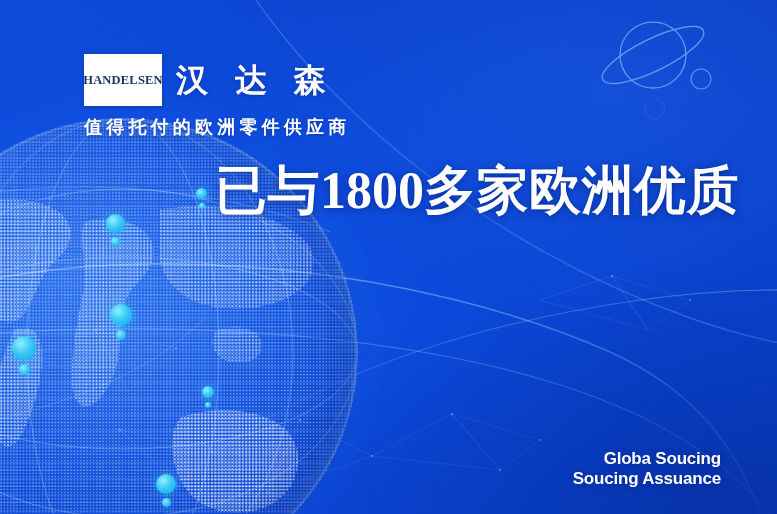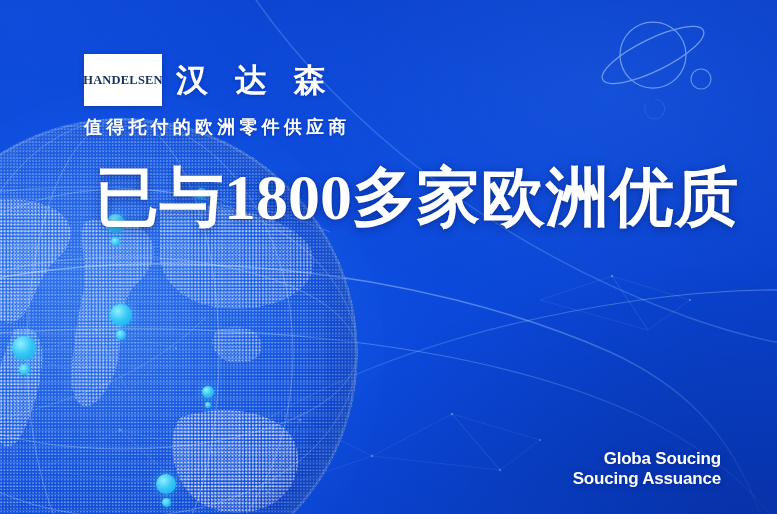--- a/index.html
+++ b/index.html
@@ -132,21 +132,21 @@
   }
 
   
   #headline{
     position:absolute;
     left:0;right:38px;top:160px;
     text-align:right;
   }
   .hl-line{
     color:#ffffff;
-    font-size:64px;
+    font-size:52px;
     font-weight:700;
     line-height:1.18;
     letter-spacing:.5px;
     white-space:nowrap;
     text-shadow:0 2px 10px rgba(0,22,95,.45), 0 0 2px rgba(0,20,90,.35);
   }
   .hl-num{
     font-family:"Liberation Serif","DejaVu Serif",serif;
     font-weight:700;
     letter-spacing:0px;

